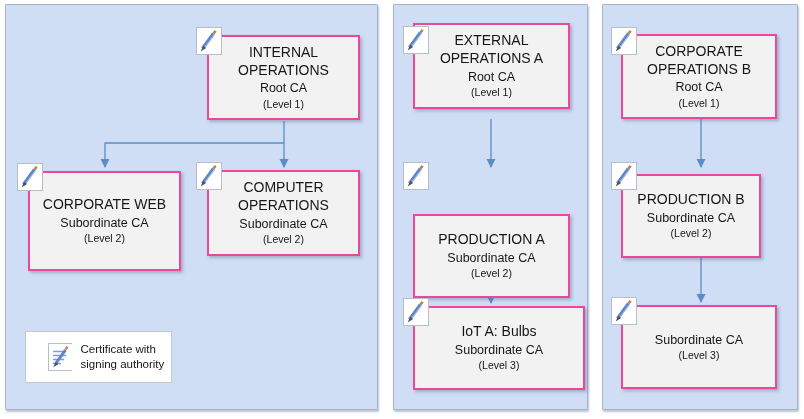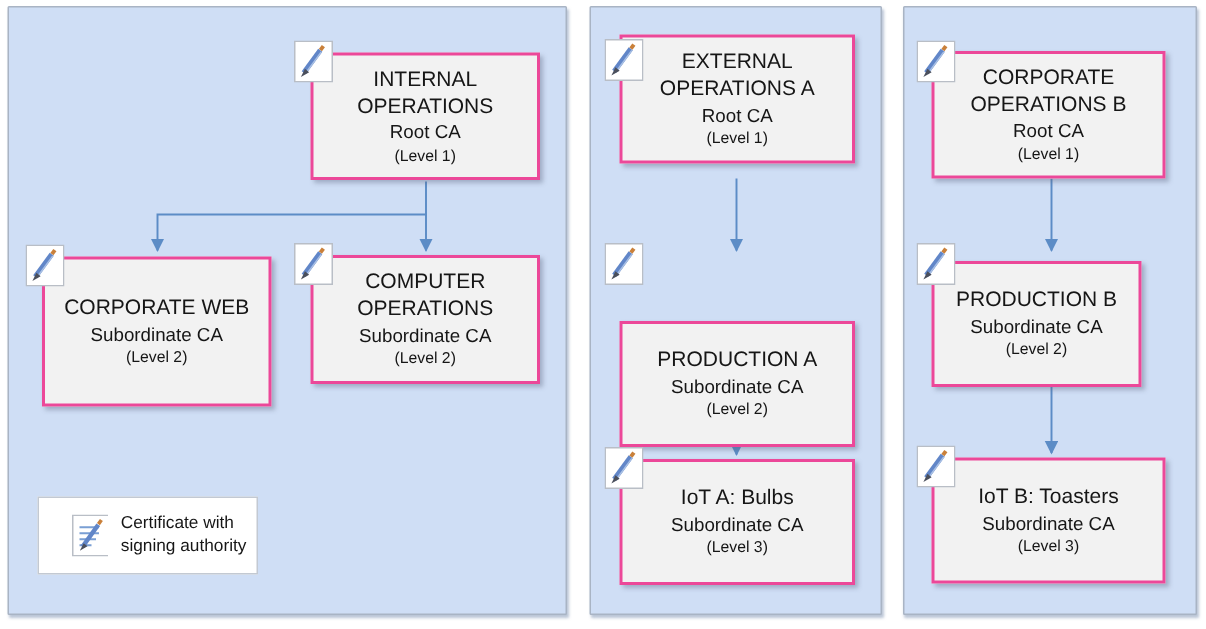--- a/index.html
+++ b/index.html
@@ -116,21 +116,21 @@
 
   <div class="ca-box" style="left:413px;top:170px;width:157px;height:84px;margin-top:44px;">
     <div class="ca-title">PRODUCTION A</div>
     <div class="ca-sub">Subordinate CA</div>
     <div class="ca-level">(Level 2)</div>
   </div>
   <svg class="corner-icon" style="left:403px;top:162px;">
       <use href="#pen-glyph"></use>
     </svg>
 
-  <div class="ca-box" style="left:413px;top:306px;width:157px;height:84px;">
+  <div class="ca-box" style="left:413px;top:306px;width:172px;height:84px;">
     <div class="ca-title">IoT A: Bulbs</div>
     <div class="ca-sub">Subordinate CA</div>
     <div class="ca-level">(Level 3)</div>
   </div>
   <svg class="corner-icon" style="left:403px;top:298px;">
       <use href="#pen-glyph"></use>
     </svg>
 
   <div class="ca-box" style="left:621px;top:34px;width:156px;height:85px;">
     <div class="ca-title">CORPORATE OPERATIONS B</div>
@@ -144,21 +144,20 @@
   <div class="ca-box" style="left:621px;top:174px;width:140px;height:84px;">
     <div class="ca-title">PRODUCTION B</div>
     <div class="ca-sub">Subordinate CA</div>
     <div class="ca-level">(Level 2)</div>
   </div>
   <svg class="corner-icon" style="left:611px;top:162px;">
       <use href="#pen-glyph"></use>
     </svg>
 
   <div class="ca-box" style="left:621px;top:305px;width:156px;height:84px;">
-    <div class="ca-title">IoT B: Toasters</div>
     <div class="ca-sub">Subordinate CA</div>
     <div class="ca-level">(Level 3)</div>
   </div>
   <svg class="corner-icon" style="left:611px;top:297px;">
       <use href="#pen-glyph"></use>
     </svg>
 
   <div class="legend">
     <svg width="26" height="28">
         <use href="#cert-glyph"></use>

